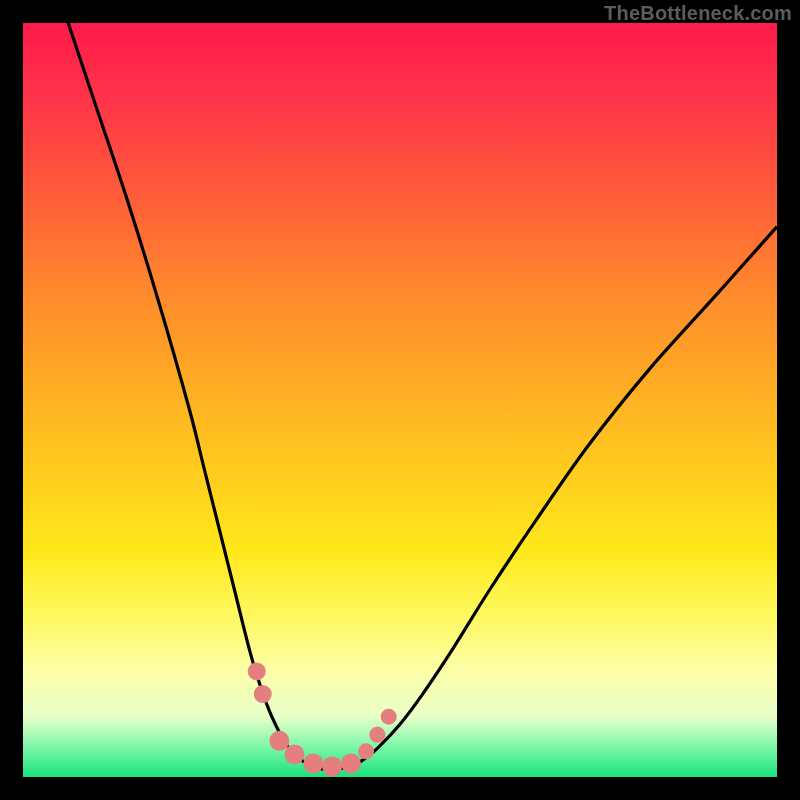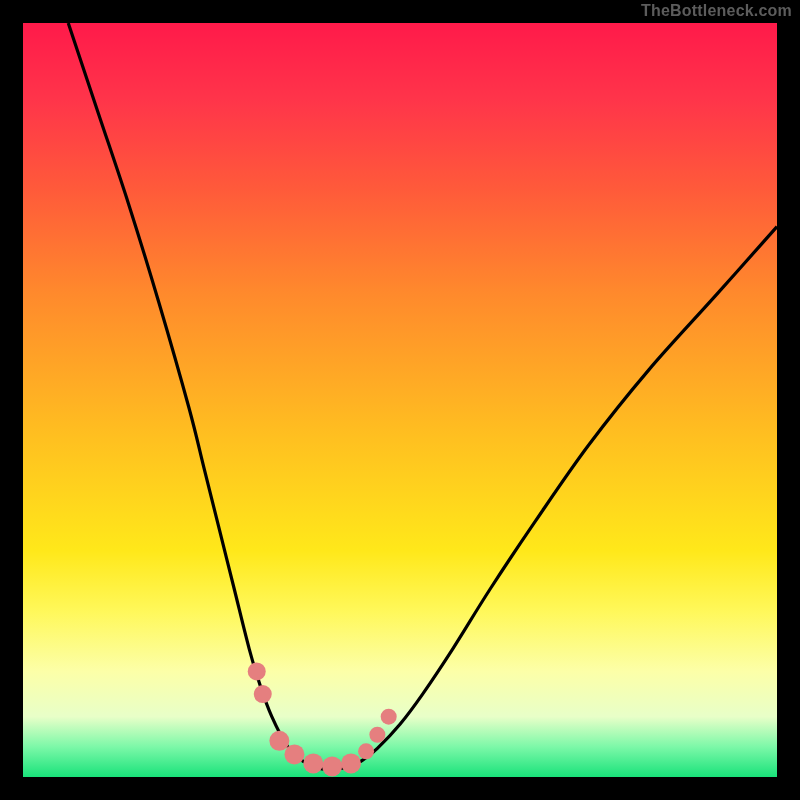--- a/index.html
+++ b/index.html
@@ -27,21 +27,21 @@
       #fcffa8 86%,
       #e8ffc8 92%,
       #7cf8a8 96%,
       #19e27a 100%);
   }
   .watermark {
     position: absolute;
     top: 2px;
     right: 8px;
     font-family: Arial, Helvetica, sans-serif;
-    font-size: 16px;
+    font-size: 20px;
     font-weight: 600;
     color: #5c5c5c;
     letter-spacing: 0.2px;
   }
   svg.curves {
     position: absolute;
     left: 0;
     top: 0;
   }
 </style>

